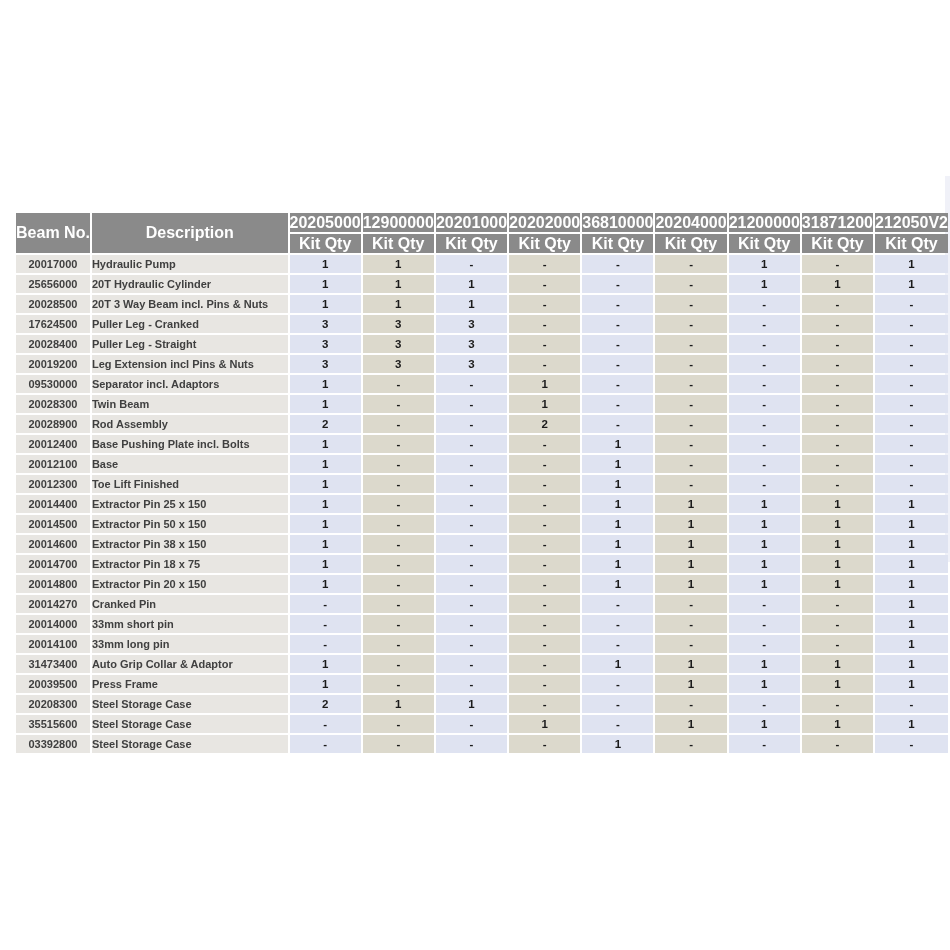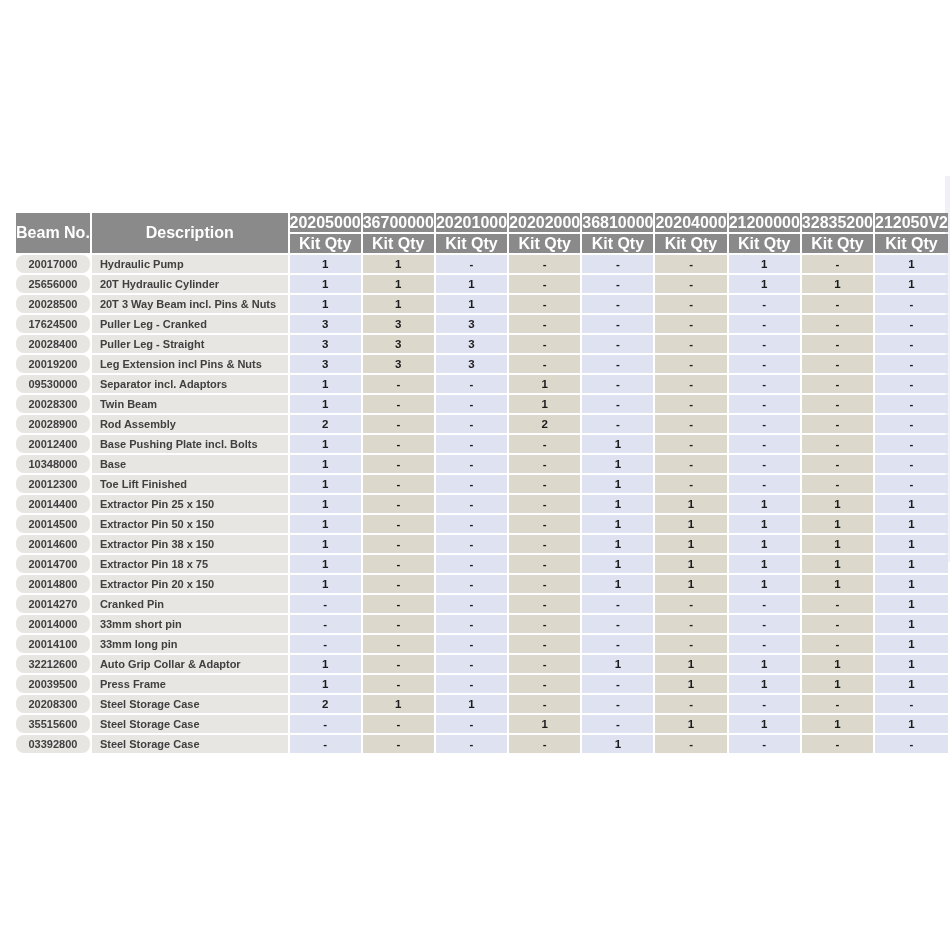--- a/index.html
+++ b/index.html
@@ -49,28 +49,26 @@
   }
   td {
     height: 18px;
     font-size: 11px;
   }
   td.part {
     background: var(--cell-gray, #e8e6e2);
     color: #404040;
     font-weight: 600;
     text-align: center;
-    border-radius: 8px;
   }
   td.desc {
     background: var(--cell-gray, #e8e6e2);
     color: #404040;
     font-weight: 600;
     text-align: left;
-    padding-left: 8px;
   }
   td.qty {
     font-weight: 700;
     font-size: 11.5px;
     color: #1b1b1b;
     text-align: center;
   }
   td.qty.col-blue  { background: var(--cell-blue, #dfe3f1); }
   td.qty.col-beige { background: var(--cell-beige, #dcd9cc); }
 </style>
@@ -92,27 +90,27 @@
         <col style="width: 66px;">
         <col style="width: 66px;">
         <col style="width: 66px;">
         <col style="width: 66px;">
       </colgroup>
     <thead>
       <tr id="header-row-1">
         <th rowspan="2" class="hdr">Beam No.</th>
         <th rowspan="2" class="hdr">Description</th>
       <th class="hdr">20205000</th>
-          <th class="hdr">36700000</th>
+          <th class="hdr">12900000</th>
           <th class="hdr">20201000</th>
           <th class="hdr">20202000</th>
           <th class="hdr">36810000</th>
           <th class="hdr">20204000</th>
           <th class="hdr">21200000</th>
-          <th class="hdr">32835200</th>
+          <th class="hdr">31871200</th>
           <th class="hdr">212050V2</th>
         </tr>
       <tr id="header-row-2">
           <th class="hdr">Kit Qty</th>
           <th class="hdr">Kit Qty</th>
           <th class="hdr">Kit Qty</th>
           <th class="hdr">Kit Qty</th>
           <th class="hdr">Kit Qty</th>
           <th class="hdr">Kit Qty</th>
           <th class="hdr">Kit Qty</th>
@@ -245,21 +243,21 @@
           <td class="qty col-beige">-</td>
           <td class="qty col-blue">-</td>
           <td class="qty col-beige">-</td>
           <td class="qty col-blue">1</td>
           <td class="qty col-beige">-</td>
           <td class="qty col-blue">-</td>
           <td class="qty col-beige">-</td>
           <td class="qty col-blue">-</td>
         </tr>
         <tr>
-          <td class="part">10348000</td>
+          <td class="part">20012100</td>
           <td class="desc">Base</td>
           <td class="qty col-blue">1</td>
           <td class="qty col-beige">-</td>
           <td class="qty col-blue">-</td>
           <td class="qty col-beige">-</td>
           <td class="qty col-blue">1</td>
           <td class="qty col-beige">-</td>
           <td class="qty col-blue">-</td>
           <td class="qty col-beige">-</td>
           <td class="qty col-blue">-</td>
@@ -375,21 +373,21 @@
           <td class="qty col-beige">-</td>
           <td class="qty col-blue">-</td>
           <td class="qty col-beige">-</td>
           <td class="qty col-blue">-</td>
           <td class="qty col-beige">-</td>
           <td class="qty col-blue">-</td>
           <td class="qty col-beige">-</td>
           <td class="qty col-blue">1</td>
         </tr>
         <tr>
-          <td class="part">32212600</td>
+          <td class="part">31473400</td>
           <td class="desc">Auto Grip Collar &amp; Adaptor</td>
           <td class="qty col-blue">1</td>
           <td class="qty col-beige">-</td>
           <td class="qty col-blue">-</td>
           <td class="qty col-beige">-</td>
           <td class="qty col-blue">1</td>
           <td class="qty col-beige">1</td>
           <td class="qty col-blue">1</td>
           <td class="qty col-beige">1</td>
           <td class="qty col-blue">1</td>

